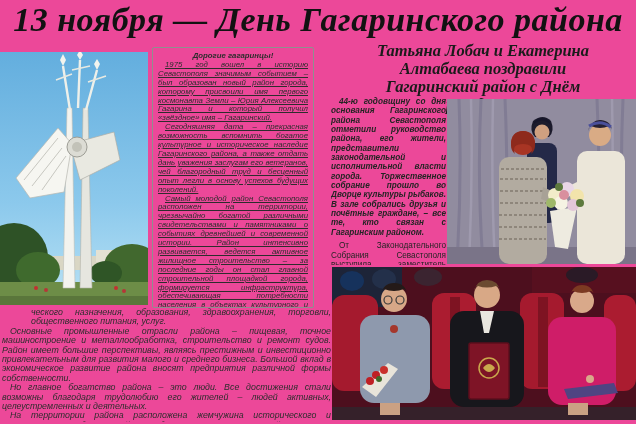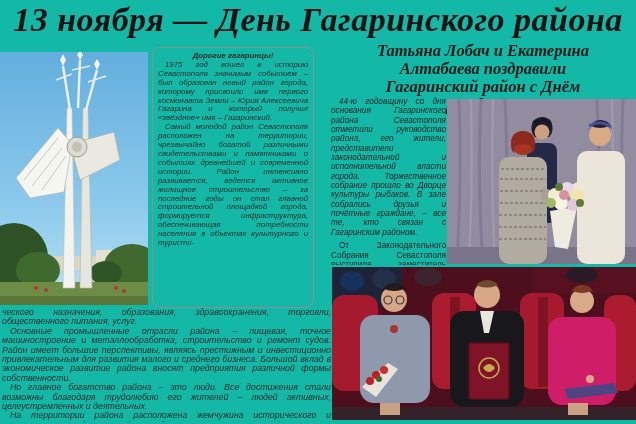--- a/index.html
+++ b/index.html
@@ -1,53 +1,53 @@
 <!DOCTYPE html>
 <html lang="ru"><head>
 <meta charset="utf-8">
 <style>
   html,body{margin:0;padding:0;background:#fff;}
   #page{
-    position:relative;width:636px;height:424px;background:#14b8a6;
+    position:relative;width:636px;height:424px;background:#ec4899;
     overflow:hidden;font-family:"Liberation Sans",sans-serif;color:#232323;
   }
   
   .headline{
     position:absolute;top:1px;left:0;width:636px;text-align:center;
     font-family:"Liberation Serif",serif;font-style:italic;font-weight:bold;
     font-size:34px;letter-spacing:.5px;white-space:nowrap;color:#121212;
   }
   
   .subtitle{
     position:absolute;left:353px;top:42px;width:260px;text-align:center;
     font-family:"Liberation Serif",serif;font-style:italic;font-weight:bold;
     font-size:16.5px;line-height:18px;color:#1b1b1b;
   }
   
   .greeting-box{
     position:absolute;left:152px;top:47px;width:162px;height:261px;
-    box-sizing:border-box;border:1.5px solid #8f8f8f;border-radius:8px;
+    box-sizing:border-box;border:1.5px solid #8f8f8f;border-radius:2px;
     padding:4px 5px 2px 5px;overflow:hidden;
     font-style:italic;font-size:7.8px;line-height:8.9px;text-align:justify;color:#2d2d2d;
   }
   .greeting-box .center-bold{margin:0;text-align:center;font-weight:bold;}
-  .greeting-box p.body{margin:0;text-indent:7px;}
+  .greeting-box p.body{margin:0;text-indent:7px;text-decoration:underline;}
   
   .letter-cont{
     position:absolute;left:2px;top:308px;width:329px;height:114px;overflow:hidden;
     font-style:italic;font-size:8.8px;line-height:9.4px;text-align:justify;color:#2d2d2d;
   }
   .letter-cont p{margin:0;text-indent:8px;}
-  .letter-cont p.runover{text-indent:0;}
+  .letter-cont p.runover{text-indent:0;margin-left:29px;}
   
   .right-col{
     position:absolute;left:331px;top:97px;width:115px;height:168px;overflow:hidden;
     font-size:8.2px;line-height:9.35px;text-align:justify;color:#242424;
   }
-  .right-col .lead{margin:0 0 4px 0;font-weight:normal;font-style:italic;text-indent:8px;}
+  .right-col .lead{margin:0 0 4px 0;font-weight:bold;font-style:italic;text-indent:8px;}
   .right-col p.body{margin:0;text-indent:8px;}
   
   .photo{position:absolute;overflow:hidden;background:#ccc;}
   #photo-monument{left:0;top:52px;width:148px;height:253px;}
   #photo-stage{left:447px;top:99px;width:189px;height:165px;}
   #photo-hall{left:332px;top:267px;width:304px;height:153px;}
   .photo svg{display:block;}
 </style>
 </head>
 <body>
@@ -96,20 +96,21 @@
       <path d="M56,28 L72,22 M72,18 L90,14 M88,30 L106,24" stroke="#e7e9e2" stroke-width="1.6" fill="none"></path>
       <polygon points="63,14 66,8 63,2 60,8" fill="#f2f4ee"></polygon>
       <polygon points="80,8 83,3 80,-2 77,3" fill="#f2f4ee"></polygon>
       <polygon points="97,18 100,12 97,7 94,12" fill="#f2f4ee"></polygon>
     </svg>
   </div>
 
   <div class="greeting-box">
     <p class="center-bold">Дорогие гагаринцы!</p>
     <p class="body">1975 год вошел в историю Севастополя значимым событием – был образован новый район города, которому присвоили имя первого космонавта Земли – Юрия Алексеевича Гагарина и который получил «звёздное» имя – Гагаринский.</p>
+    <p class="body">Сегодняшняя дата – прекрасная возможность вспомнить богатое культурное и историческое наследие Гагаринского района, а также отдать дань уважения заслугам его ветеранов, чей благородный труд и бесценный опыт легли в основу успехов будущих поколений.</p>
     <p class="body">Самый молодой район Севастополя расположен на территории, чрезвычайно богатой различными свидетельствами и памятниками о событиях древнейшей и современной истории. Район интенсивно развивается, ведется активное жилищное строительство – за последние годы он стал главной строительной площадкой города, формируется инфраструктура, обеспечивающая потребности населения в объектах культурного и туристи-</p>
   </div>
 
   <div class="letter-cont">
     <p class="runover">ческого назначения, образования, здравоохранения, торговли, общественного питания, услуг.</p>
     <p>Основные промышленные отрасли района – пищевая, точное машиностроение и металлообработка, строительство и ремонт судов. Район имеет большие перспективы, являясь престижным и инвестиционно привлекательным для развития малого и среднего бизнеса. Большой вклад в экономическое развитие района вносят предприятия различной формы собственности.</p>
     <p>Но главное богатство района – это люди. Все достижения стали возможны благодаря трудолюбию его жителей – людей активных, целеустремленных и деятельных.</p>
     <p>На территории района расположена жемчужина исторического и культурного наследия – музей-заповедник «Херсонес Таврический».</p>
 
   </div>

